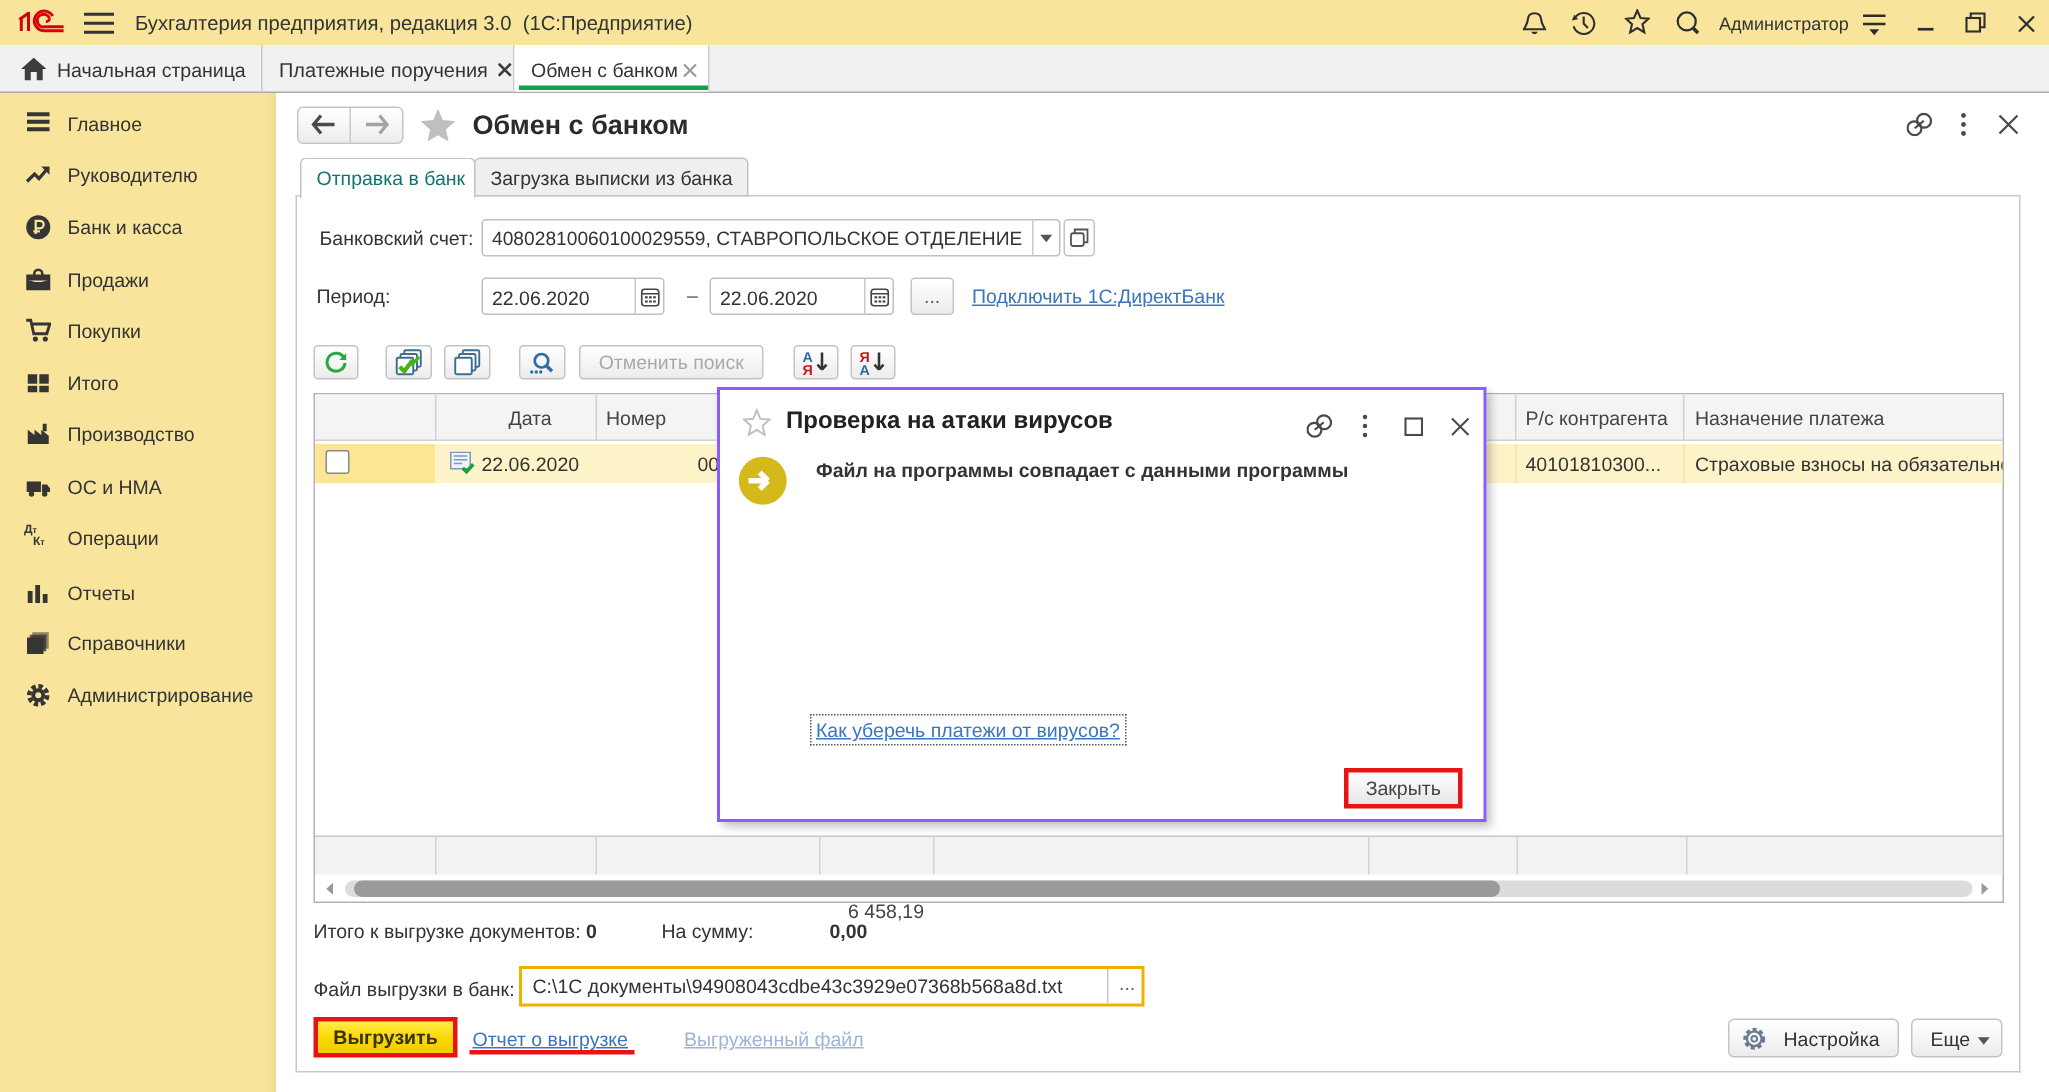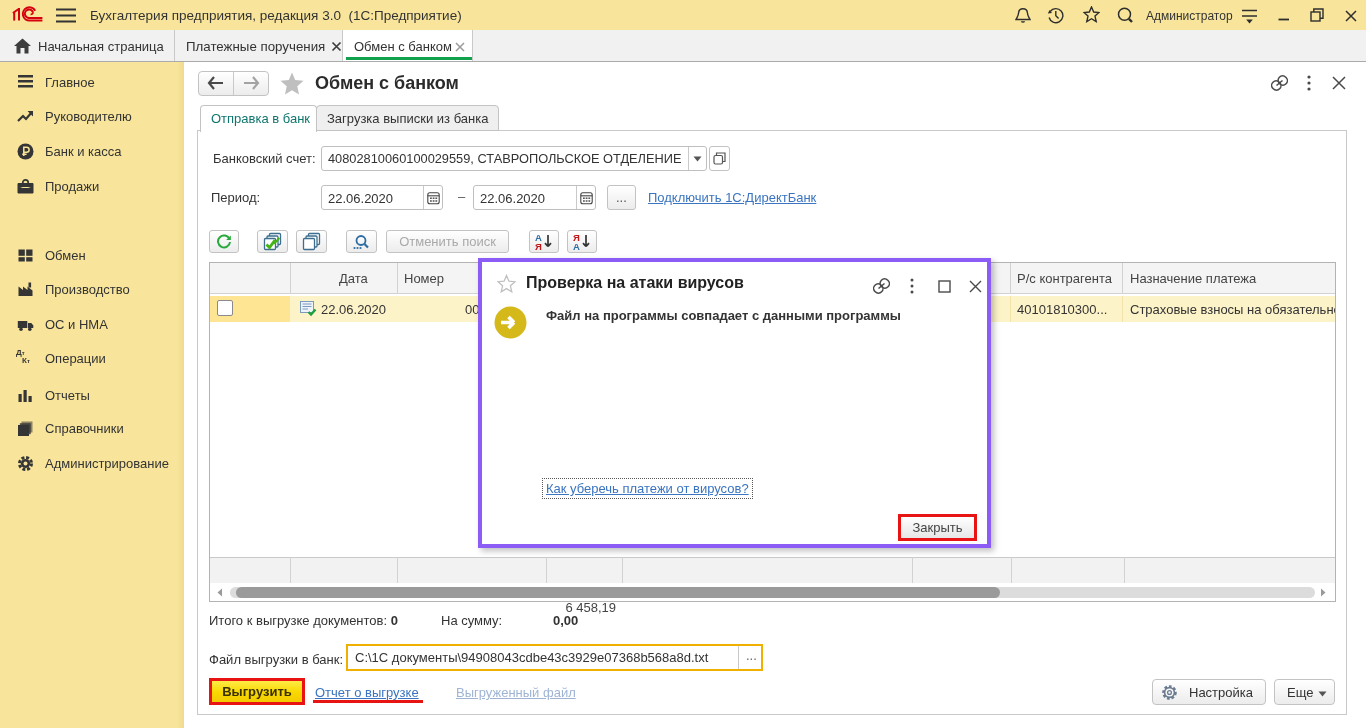--- a/index.html
+++ b/index.html
@@ -126,30 +126,38 @@
       </svg>
       <span class="tx">Банк и касса</span>
     </div>
   <div class="sideitem" style="top:116px;">
       <svg class="ic" viewBox="0 0 17 17">
         <path d="M1 5.5 H16 V15 H1 Z M1.2 9 L6 10.5 H11 L15.8 9" fill="#353535" stroke="#353535"></path>
         <path d="M5.8 5.5 V4.5 a2.7 2.7 0 0 1 5.4 0 V5.5" stroke="#353535" stroke-width="1.7" fill="none"></path>
       </svg>
       <span class="tx">Продажи</span>
     </div>
+  <div class="sideitem" style="top:150px;">
+      <svg class="ic" viewBox="0 0 17 17">
+        <path d="M0.5 1.5 H3.5 L5.5 10.5 H14.2 L16.2 4 H4.2" stroke="#353535" stroke-width="1.9" fill="none"></path>
+        <circle cx="6.6" cy="14" r="1.7" fill="#353535"></circle>
+        <circle cx="13.2" cy="14" r="1.7" fill="#353535"></circle>
+      </svg>
+      <span class="tx">Покупки</span>
+    </div>
   <div class="sideitem" style="top:185px;">
       <svg class="ic" viewBox="0 0 17 17">
         <g fill="#353535">
           <rect x="1.5" y="2.5" width="6.3" height="6.3"></rect>
           <rect x="9.2" y="2.5" width="6.3" height="6.3"></rect>
           <rect x="1.5" y="10.2" width="6.3" height="4.3"></rect>
           <rect x="9.2" y="10.2" width="6.3" height="4.3"></rect>
         </g>
       </svg>
-      <span class="tx">Обмен</span>
+      <span class="tx">Итого</span>
     </div>
   <div class="sideitem" style="top:219px;">
       <svg class="ic" viewBox="0 0 17 17">
         <path d="M1.5 15 V5.5 L6 9 V5.5 L10.5 9 V5.5 L15.5 9.5 V15 Z" fill="#353535"></path>
         <rect x="11.5" y="1.5" width="2.6" height="5" fill="#353535"></rect>
       </svg>
       <span class="tx">Производство</span>
     </div>
   <div class="sideitem" style="top:254px;">
       <svg class="ic" viewBox="0 0 17 17">
@@ -421,21 +429,21 @@
     <circle cx="8.5" cy="8.5" r="4.9" fill="none" stroke="#6b7b90" stroke-width="1.6"></circle>
     <circle cx="8.5" cy="8.5" r="1.9" fill="none" stroke="#6b7b90" stroke-width="1.3"></circle>
   </svg>
 <div class="abs" style="left:1189px; top:685px;">Настройка</div>
 <div class="btn" style="left:1274px; top:679px; width:61px; height:26px; border-radius:4px;"></div>
 <div class="abs" style="left:1287px; top:685px;">Еще</div>
 <svg class="abs" style="left:1318px; top:691px;" width="9" height="6" viewBox="0 0 9 6">
     <path d="M0.5 0.5 h8 l-4 5 z" fill="#555"></path>
   </svg>
 
-<div class="abs" style="left:478px; top:258px; width:513px; height:290px; background:#fff; border:4px solid #8b5cf6; box-shadow:3px 3px 6px rgba(0,0,0,0.25);">
+<div class="abs" style="left:478px; top:258px; width:513px; height:290px; background:#fff; border:2px solid #8b5cf6; box-shadow:3px 3px 6px rgba(0,0,0,0.25);">
   <svg class="abs" style="left:15px; top:12px;" width="19" height="19" viewBox="0 0 19 19">
       <path d="M9.5 1.5 L11.9 7.2 L18 7.7 L13.4 11.8 L14.8 17.8 L9.5 14.6 L4.2 17.8 L5.6 11.8 L1 7.7 L7.1 7.2 Z" fill="none" stroke="#c0c0c0" stroke-width="1.3"></path>
     </svg>
   <div class="abs" style="left:44px; top:12px; font-size:16px; font-weight:bold; color:#222;">Проверка на атаки вирусов</div>
   <svg class="abs" style="left:391px; top:16px;" width="17" height="16" viewBox="0 0 17 16">
       <g stroke="#4a4a4a" stroke-width="1.5" fill="none">
         <rect x="0.8" y="5.8" width="9" height="9.4" rx="4.5" transform="rotate(-45 5.3 10.5)"></rect>
         <rect x="7.2" y="0.8" width="9" height="9.4" rx="4.5" transform="rotate(-45 11.7 5.5)"></rect>
         <path d="M5.5 10.5 L11.5 5.5"></path>
       </g>

